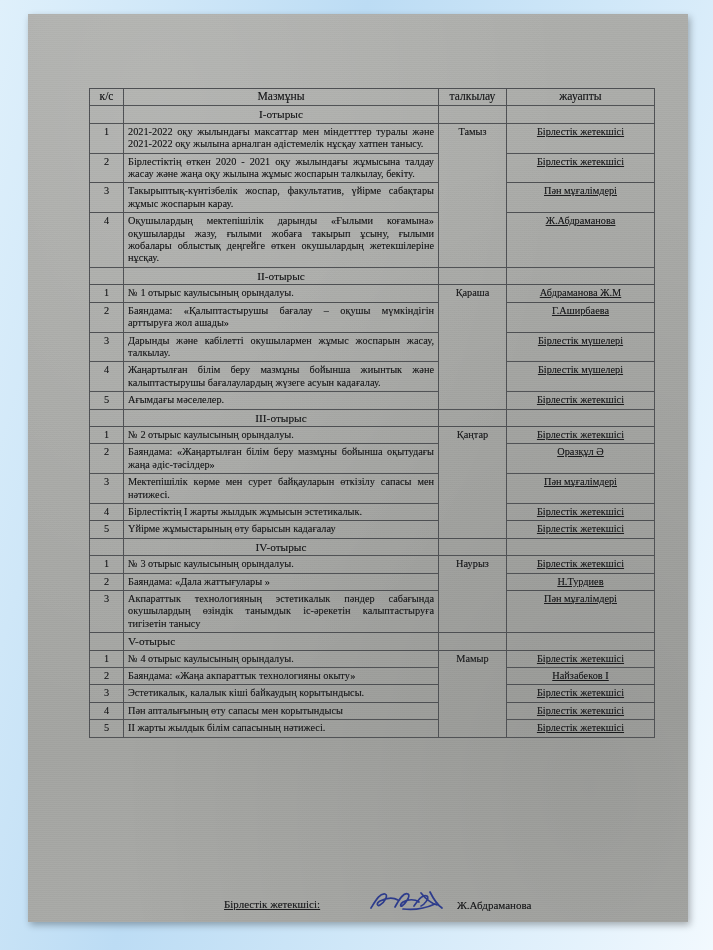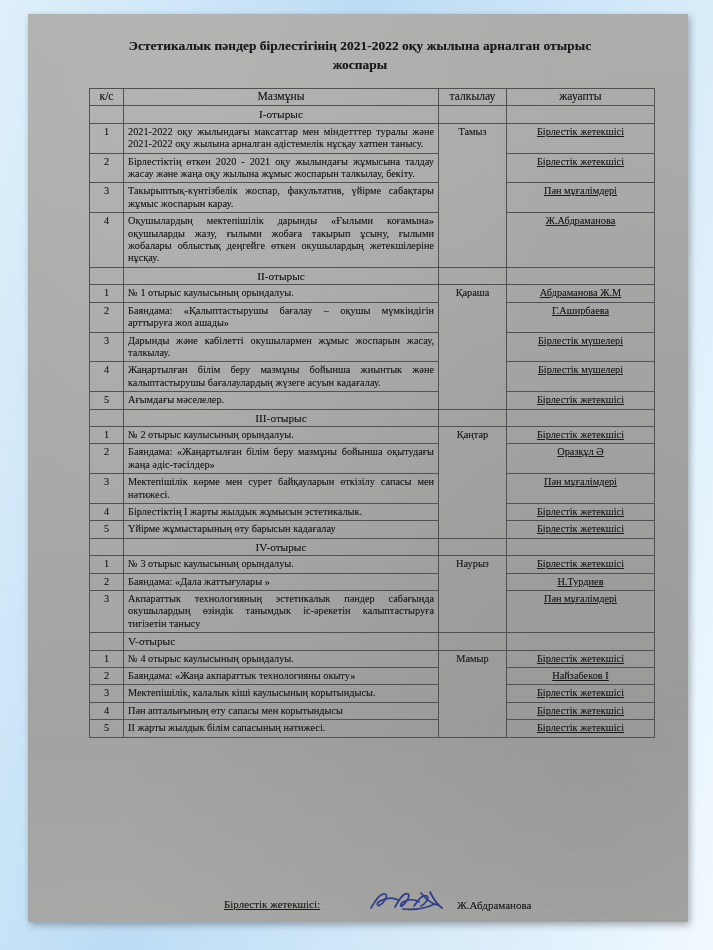--- a/index.html
+++ b/index.html
@@ -158,24 +158,20 @@
     width: 80px;
     height: 24px;
   }
   #signature-mark svg { display:block; }
 </style>
 </head>
 <body>
 
 <div id="paper">
 
-  <div id="title">
-    <span>Эстетикалык пәндер бірлестігінің 2021-2022 оқу жылына арналган отырыc</span>
-    <span class="l2">жоспары</span>
-  </div>
 
   <table id="plan-table">
     <colgroup>
       <col class="c-num">
         <col class="c-cont">
         <col class="c-date">
         <col class="c-resp">
     </colgroup>
     <thead>
       <tr>
@@ -311,21 +307,21 @@
           <td class="date" rowspan="5">Мамыр</td>
           <td class="resp">Бірлестік жетекшісі</td>
         </tr>
         <tr>
           <td class="num">2</td>
           <td class="content plain">Баяндама: «Жаңа акпараттык технологияны окыту»</td>
           <td class="resp">Найзабеков I</td>
         </tr>
         <tr>
           <td class="num">3</td>
-          <td class="content plain">Мектепішілік, калалык кіші каулысының корытындысы.</td>
+          <td class="content plain">Эстетикалык, калалык кіші байкаудың корытындысы.</td>
           <td class="resp">Бірлестік жетекшісі</td>
         </tr>
         <tr>
           <td class="num">4</td>
           <td class="content plain">Пән апталығының өту сапасы мен корытындысы</td>
           <td class="resp">Бірлестік жетекшісі</td>
         </tr>
         <tr>
           <td class="num">5</td>
           <td class="content plain">II жарты жылдык білім сапасының нәтижесі.</td>

